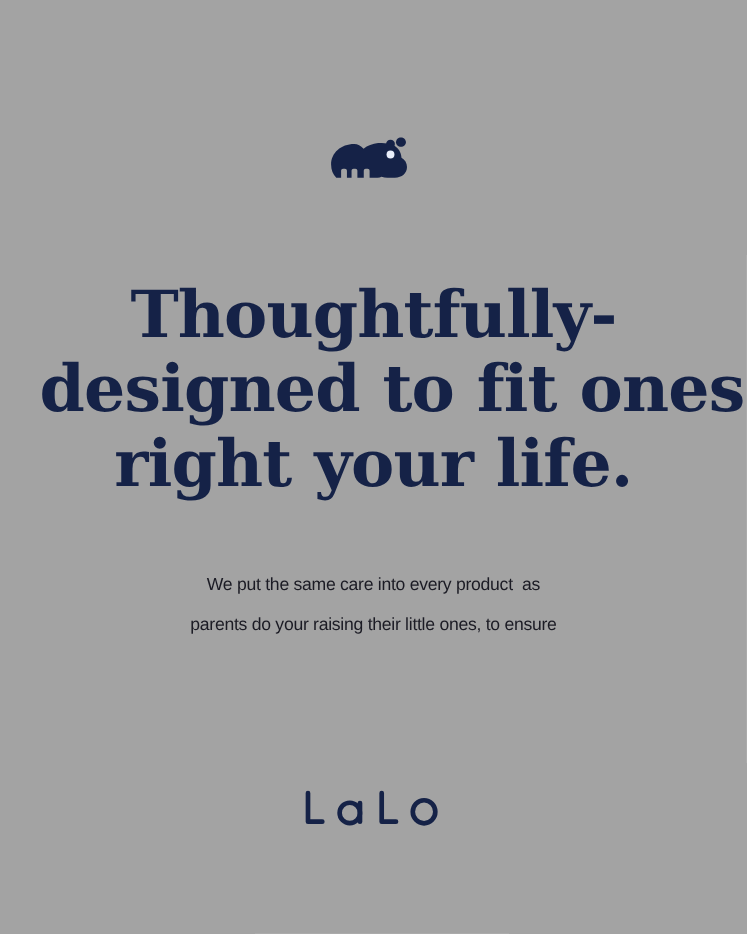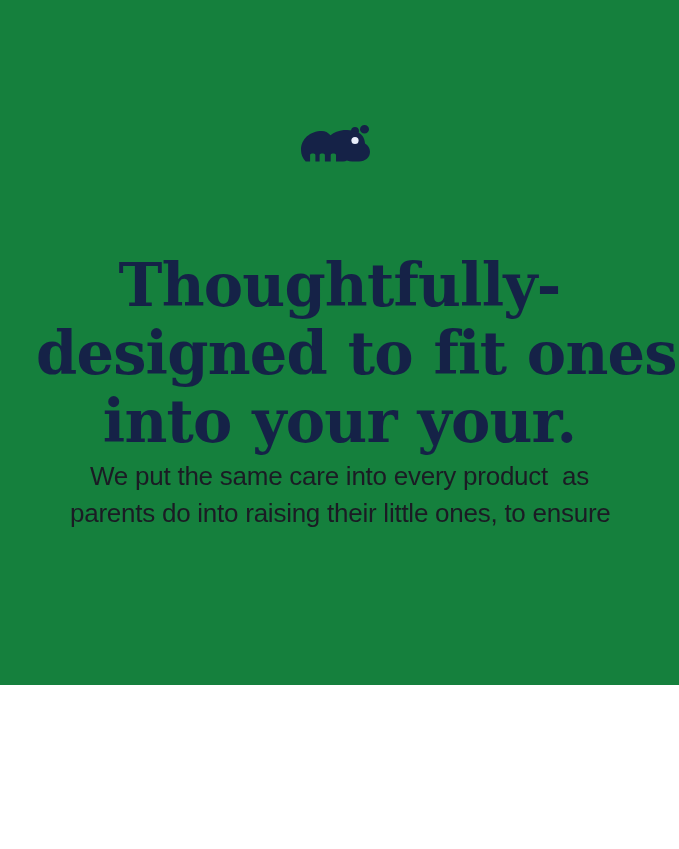--- a/index.html
+++ b/index.html
@@ -8,23 +8,23 @@
     padding: 0;
   }
   body {
     background: #ffffff;
     font-family: "Liberation Sans", sans-serif;
   }
 
   .card {
     position: relative;
     width: 679px;
-    height: 685px;
+    height: 849px;
     box-sizing: border-box;
-    background: #15803d;
+    background: #a3a3a3;
     overflow: hidden;
     display: flex;
     flex-direction: column;
     align-items: center;
   }
 
   
   .hippo-mark {
     position: absolute;
     top: 122px;
@@ -59,31 +59,31 @@
     word-spacing: 1px;
   }
   .headline .hl-line {
     display: block;
     white-space: nowrap;
   }
 
   
   .body-copy {
     position: absolute;
-    top: 458px;
+    top: 514px;
     left: 0;
     width: 679px;
     margin: 0;
     padding: 0 70px;
     box-sizing: border-box;
     text-align: center;
     color: #1b1b24;
     font-family: "Liberation Sans", sans-serif;
     font-weight: 400;
-    font-size: 26px;
+    font-size: 16px;
     line-height: 36.5px;
     letter-spacing: -0.25px;
   }
   .body-copy .bc-line {
     display: block;
     white-space: pre;
   }
 
   
   .wordmark {
@@ -116,26 +116,26 @@
         <path d="M46 18C22 18 4 34 4 55.5c0 9.5 3.4 17.6 9.4 23.5h8.8V66.5c0-2 1.6-3.6 3.6-3.6h3.4c2 0 3.6 1.6 3.6 3.6V79h8.4V66.5c0-2 1.6-3.6 3.6-3.6h3.4c2 0 3.6 1.6 3.6 3.6V79h11.6V66.5c0-2 1.6-3.6 3.6-3.6h3.4c2 0 3.6 1.6 3.6 3.6V79h14.6c2.6 0 5-.6 7.2-1.8 3.2 1.2 6.8 1.8 10.6 1.8h13.6c12.8 0 22-8.2 22-19.4 0-7.2-3.8-13.4-10-16.8-.6-10.4-6-18.6-14.6-22.8C107.6 16.4 99 15 89.6 16.2 79.4 17.4 70 21 63 26.4 58 21.2 52.4 18 46 18z"></path>
       </g>
 
       <circle cx="112" cy="37" r="7.2" fill="#e9eefb"></circle>
     </svg>
   </div>
 
   <h1 class="headline">
     <span class="hl-line">Thoughtfully-</span>
     <span class="hl-line">designed to fit ones</span>
-    <span class="hl-line">into your your.</span>
+    <span class="hl-line">right your life.</span>
   </h1>
 
   <p class="body-copy">
     <span class="bc-line">We put the same care into every product  as</span>
-    <span class="bc-line">parents do into raising their little ones, to ensure</span>
+    <span class="bc-line">parents do your raising their little ones, to ensure</span>
   </p>
 
   <div class="wordmark" role="img">
     <svg viewBox="0 0 260 80" xmlns="http://www.w3.org/2000/svg" aria-hidden="true">
       <g fill="none" stroke="#152247" stroke-width="8.5" stroke-linecap="round" stroke-linejoin="round">
 
         <path d="M10 14 V66 H36"></path>
 
         <circle cx="86" cy="50" r="18.5"></circle>
         <path d="M104.5 32 V66"></path>

